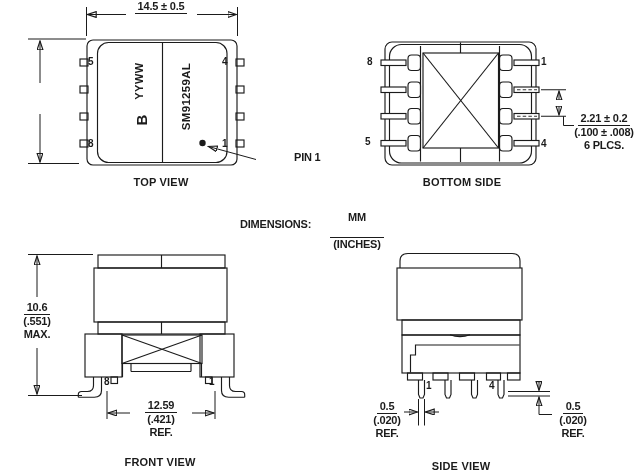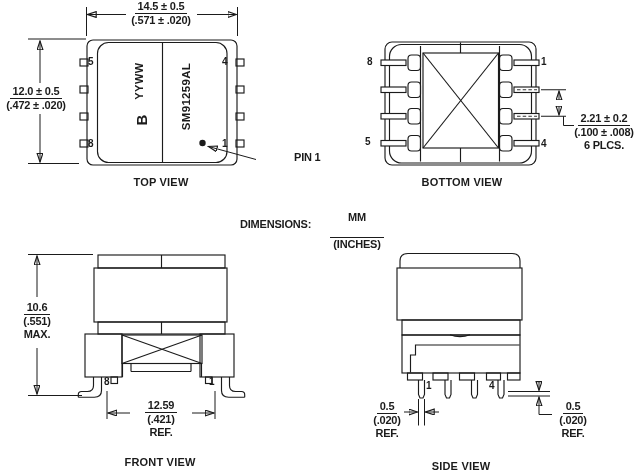--- a/index.html
+++ b/index.html
@@ -178,46 +178,41 @@
         <line class="dim" x1="508" y1="396" x2="550" y2="396"></line>
         <line class="dim" x1="539" y1="381" x2="539" y2="390.3" marker-end="url(#ah)"></line>
         <line class="dim" x1="539" y1="414.5" x2="539" y2="397.2" marker-end="url(#ah)"></line>
         <line class="dim" x1="539" y1="414.5" x2="552" y2="414.5"></line>
       </g>
     </g>
   </svg>
 
   <div class="lbl frac" style="left:112px;top:0px;width:98px;">
     <span class="num">14.5 ± 0.5</span>
-    <span class="den">(.571 ± .020)</span>
-  </div>
-  <div class="lbl frac" style="left:2px;top:85px;width:68px;">
-    <span class="num">12.0 ± 0.5</span>
-    <span class="den">(.472 ± .020)</span>
   </div>
   <div class="rot" style="left:113px;top:74px;width:52px;height:14px;font-size:11px;letter-spacing:0.5px;">YYWW</div>
   <div class="rot" style="left:132px;top:111px;width:18px;height:18px;font-size:15px;">B</div>
   <div class="rot" style="left:146px;top:90px;width:78px;height:13px;font-size:11.5px;letter-spacing:0.3px;">SM91259AL</div>
   <div class="pin-num" style="left:88px;top:56px;">5</div>
   <div class="pin-num" style="left:222px;top:56px;">4</div>
   <div class="pin-num" style="left:88px;top:138px;">8</div>
   <div class="pin-num" style="left:222px;top:138px;">1</div>
   <div class="lbl" style="left:258px;top:151px;margin-left:36px;">PIN 1</div>
   <div class="lbl vtitle" style="left:111px;top:176px;width:100px;">TOP VIEW</div>
 
   <div class="pin-num" style="left:367px;top:56px;">8</div>
   <div class="pin-num" style="left:541px;top:56px;">1</div>
   <div class="pin-num" style="left:365px;top:136px;">5</div>
   <div class="pin-num" style="left:541px;top:138px;">4</div>
   <div class="lbl frac" style="left:565px;top:112px;width:78px;">
     <span class="num">2.21 ± 0.2</span>
     <span class="den">(.100 ± .008)</span>
     <span class="note">6 PLCS.</span>
   </div>
-  <div class="lbl vtitle" style="left:412px;top:176px;width:100px;">BOTTOM VIEW</div>
+  <div class="lbl vtitle" style="left:412px;top:176px;width:100px;">BOTTOM SIDE</div>
 
   <div class="lbl" style="left:240px;top:218px;">DIMENSIONS:</div>
   <div class="lbl frac wide" style="left:330px;top:211px;width:54px;">
     <span class="num">MM</span>
     <span class="den">(INCHES)</span>
   </div>
 
   <div class="lbl frac" style="left:13px;top:301px;width:48px;">
     <span class="num">10.6</span>
     <span class="den">(.551)</span>

